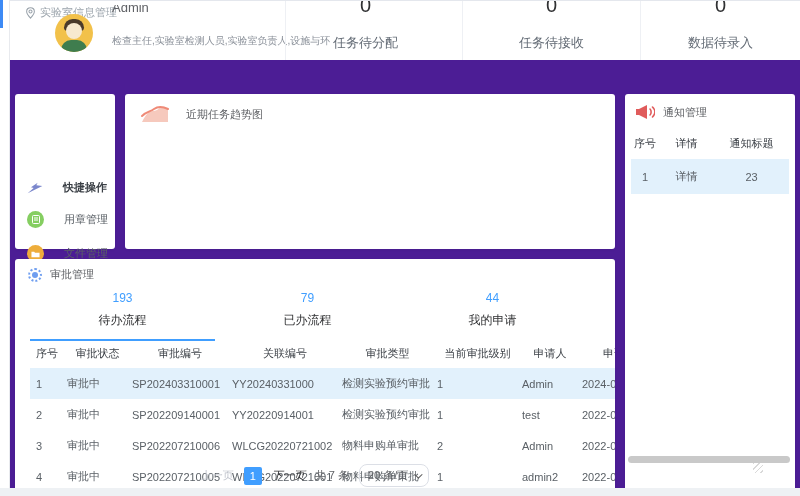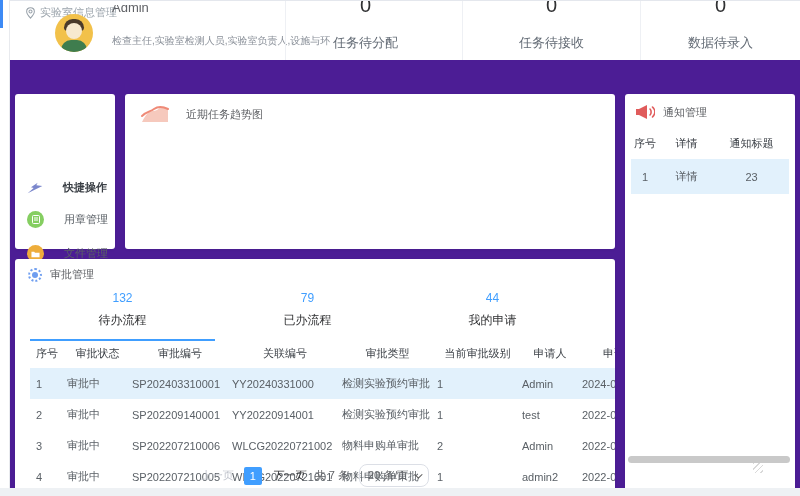--- a/index.html
+++ b/index.html
@@ -216,21 +216,21 @@
 
   <div class="card card-approval">
     <div class="appr-head">
       <span class="badge-icon">
           <i></i>
         </span>
       <span class="appr-title">审批管理</span>
     </div>
     <div class="tabs">
       <div class="tab active">
-        <div class="cnt">132</div>
+        <div class="cnt">193</div>
         <div class="lbl">待办流程</div>
       </div>
       <div class="tab">
         <div class="cnt">79</div>
         <div class="lbl">已办流程</div>
       </div>
       <div class="tab">
         <div class="cnt">44</div>
         <div class="lbl">我的申请</div>
       </div>

